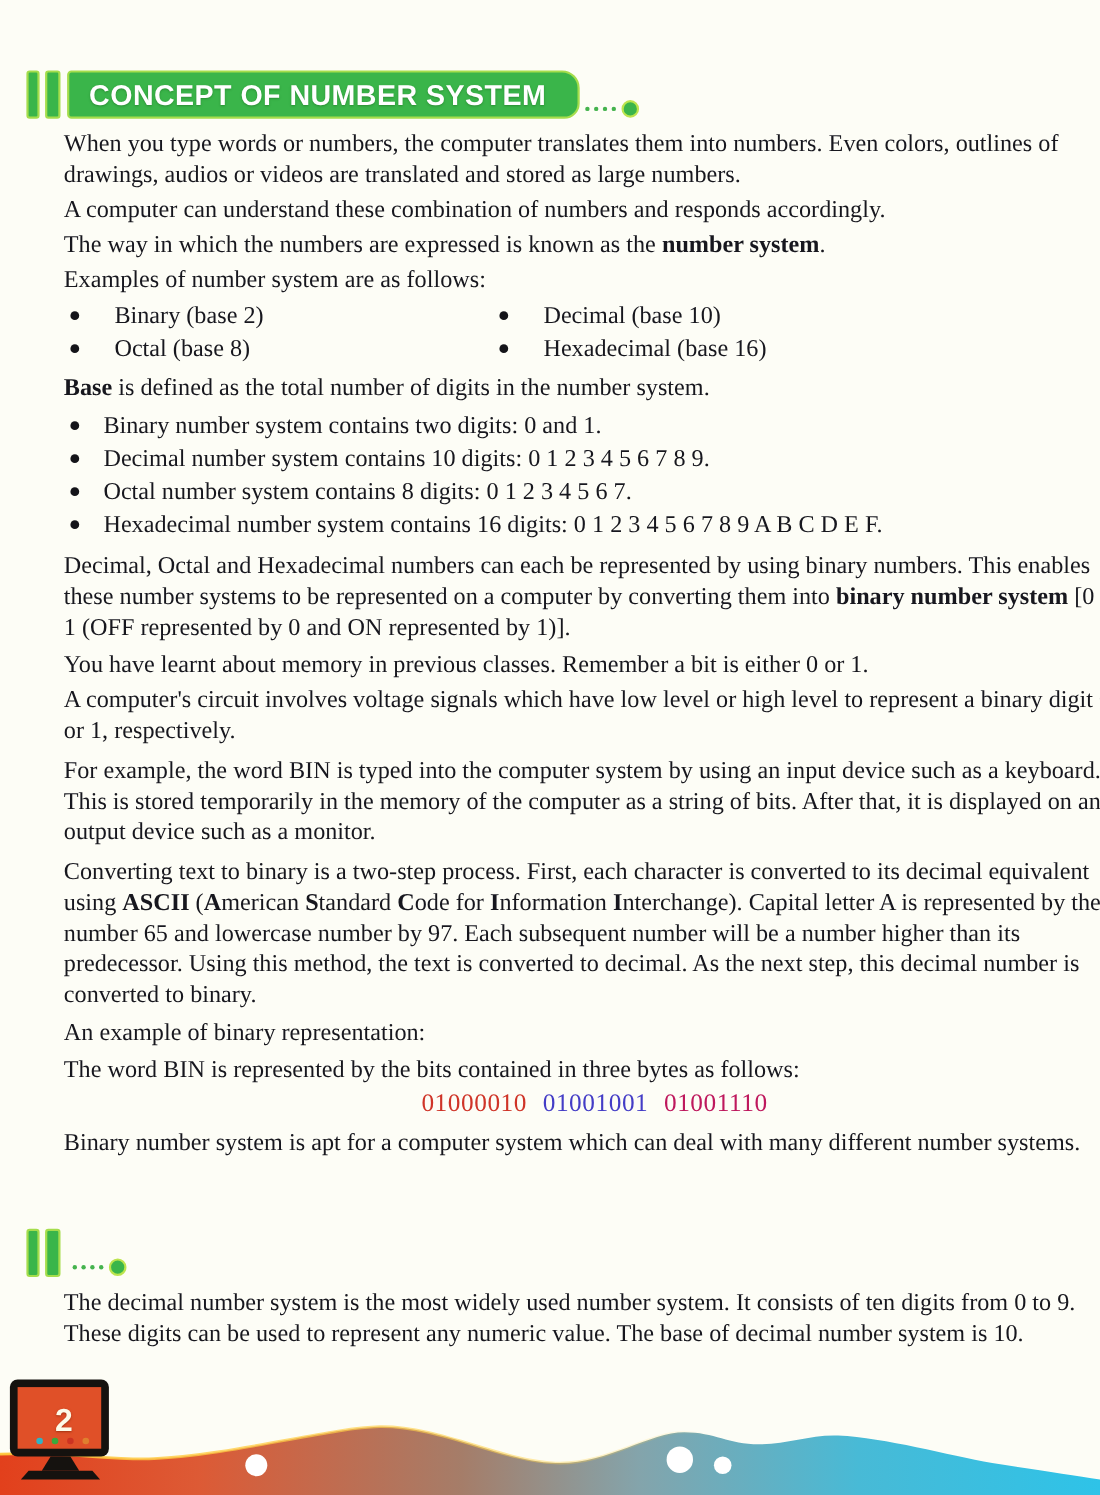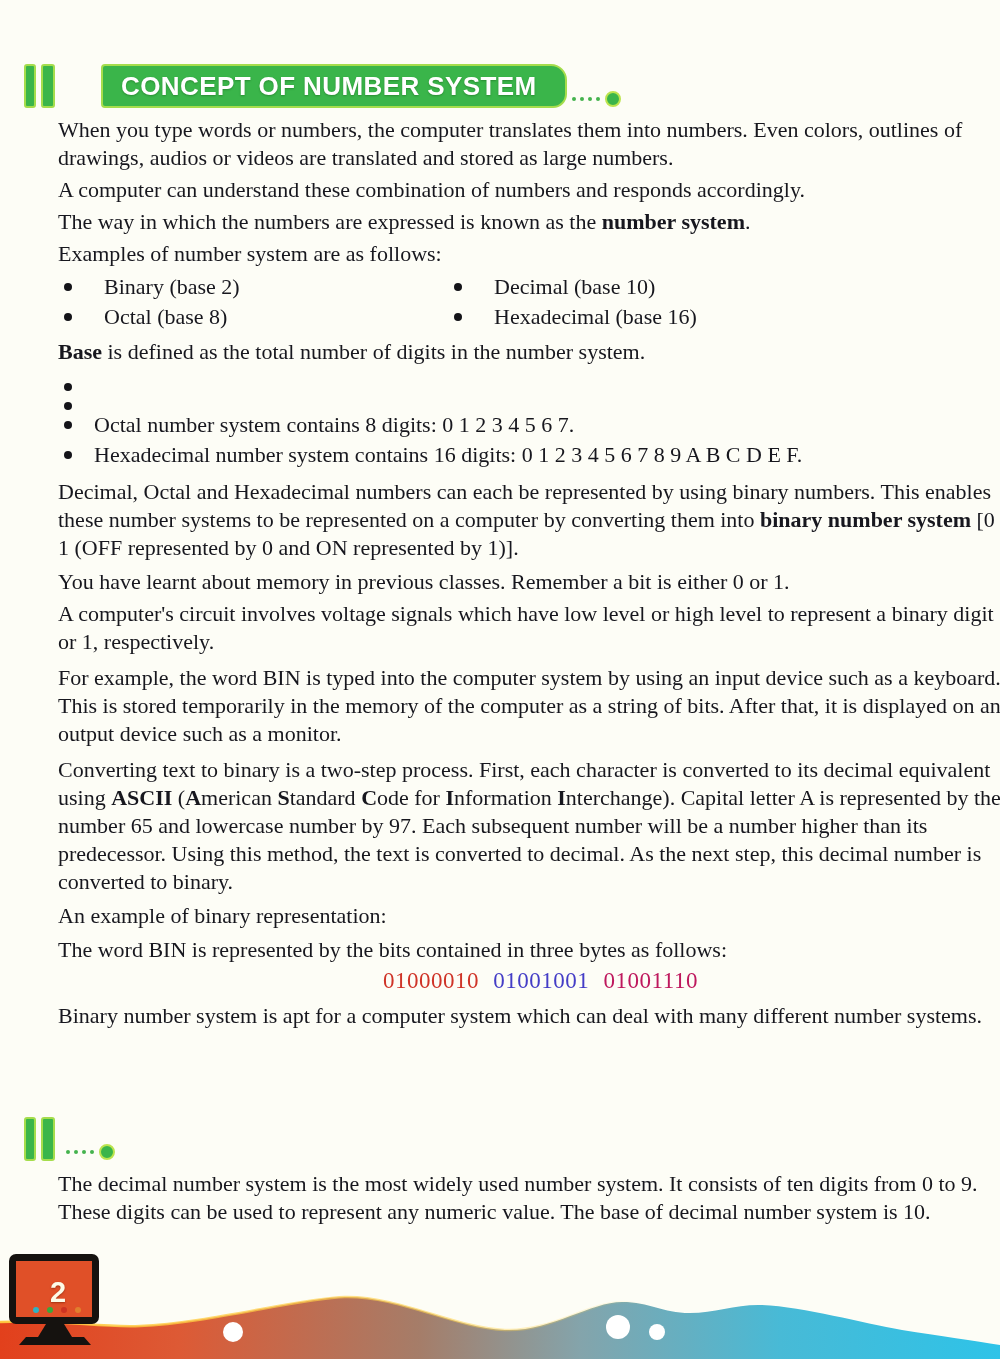--- a/index.html
+++ b/index.html
@@ -7,21 +7,21 @@
   .page{position:relative;width:1000px;height:1359px;background:#fdfdf6;overflow:hidden;
         font-family:"Liberation Serif",serif;color:#17171e;}
 
   
   .banner{position:absolute;left:24px;display:flex;align-items:stretch;height:44px;}
   .bar{background:#3ab54a;border:2px solid #a5dd4c;border-radius:3px;box-sizing:border-box;}
   .b1{width:12px;margin-right:5px;}
   .b2{width:14px;margin-right:6px;}
   .pill{background:#3ab54a;border:2px solid #a5dd4c;box-sizing:border-box;
         border-radius:4px 16px 14px 4px;display:flex;align-items:center;
-        padding:0 28px 0 18px;margin-left:40px;}
+        padding:0 28px 0 18px;}
   .pill span{font-family:"Liberation Sans",sans-serif;font-weight:700;font-size:26px;
         letter-spacing:.4px;color:#ffffff;text-shadow:0 1px 2px rgba(20,90,20,.45);white-space:nowrap;}
   .trail{display:flex;align-items:center;align-self:flex-end;margin:0 0 1px 5px;}
   .tdot{width:4px;height:4px;border-radius:50%;background:#44b34d;margin-right:4px;}
   .tcircle{width:12px;height:12px;border-radius:50%;background:#3ab54a;border:2px solid #bce44e;margin-left:1px;}
 
   
   .content{position:absolute;top:116px;left:58px;width:965px;}
   .content2{position:absolute;top:1170px;left:58px;width:965px;}
   p{margin:0 0 4px 0;font-size:22px;line-height:28px;}
@@ -95,23 +95,25 @@
           <span class="lbl">Hexadecimal (base 16)</span>
         </div>
       </div>
     </div>
 
     <p class="mb6"><span class="seg-b">Base</span><span> is defined as the total number of digits in the number system.</span></p>
 
     <div class="dlist">
       <div class="li">
         <span class="bullet"></span>
+        <span class="lbl">Binary number system contains two digits: 0 and 1.</span>
       </div>
       <div class="li">
         <span class="bullet"></span>
+        <span class="lbl">Decimal number system contains 10 digits: 0 1 2 3 4 5 6 7 8 9.</span>
       </div>
       <div class="li">
         <span class="bullet"></span>
         <span class="lbl">Octal number system contains 8 digits: 0 1 2 3 4 5 6 7.</span>
       </div>
       <div class="li">
         <span class="bullet"></span>
         <span class="lbl">Hexadecimal number system contains 16 digits: 0 1 2 3 4 5 6 7 8 9 A B C D E F.</span>
       </div>
     </div>

